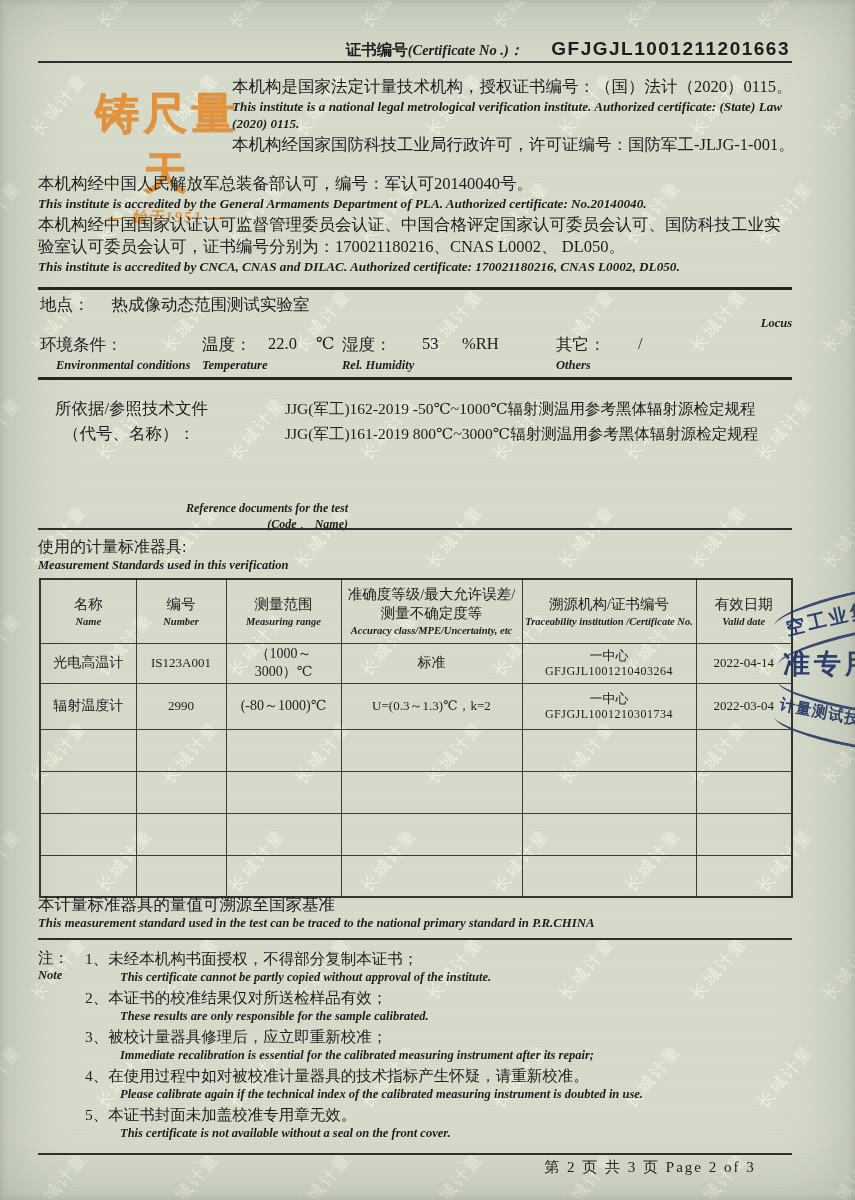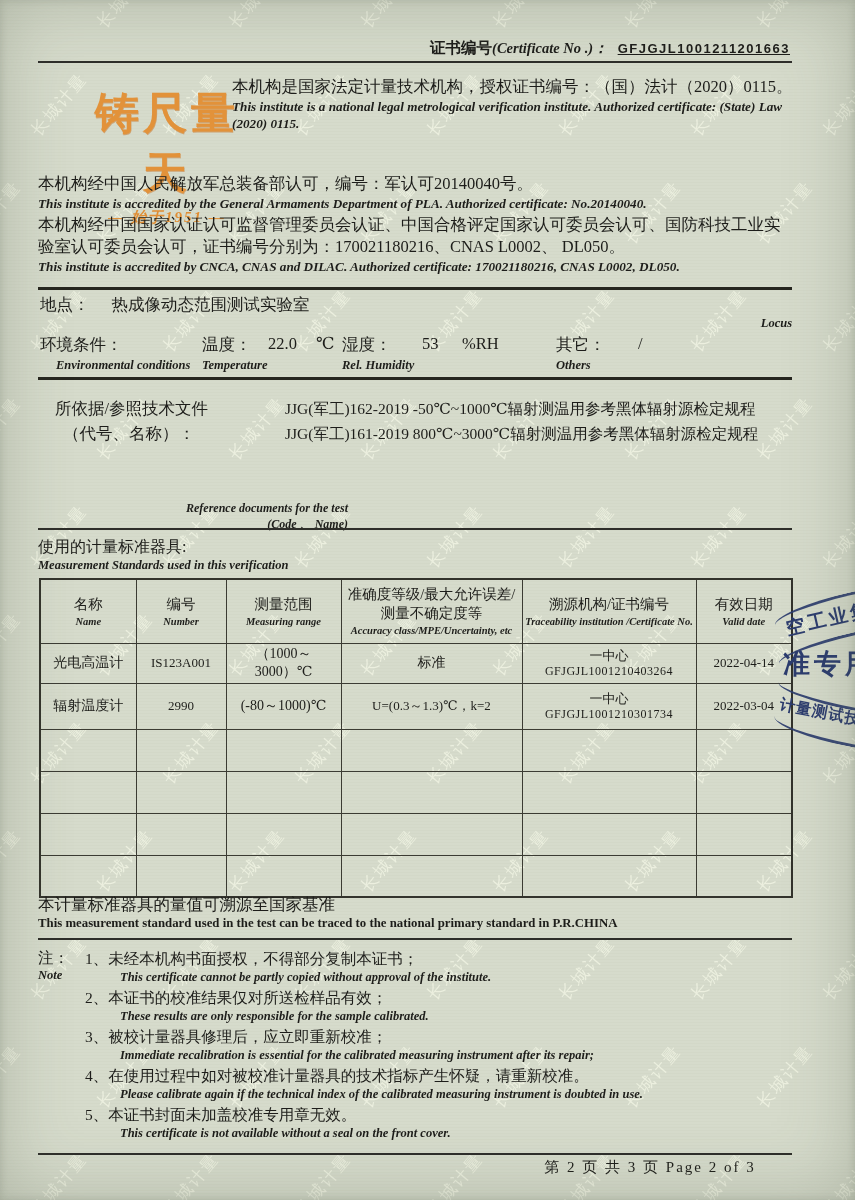--- a/index.html
+++ b/index.html
@@ -21,21 +21,21 @@
     font-family:"Liberation Sans","DejaVu Sans",sans-serif;
     font-size:17px; letter-spacing:2px; color:rgba(248,250,234,0.65); white-space:nowrap;
   }
   .hr{position:absolute; left:38px; width:754px; height:2px; background:#2e2e2a;}
   .hr.thick{height:2.5px; background:#26261f;}
 
   
   .cert-row{position:absolute; top:38px; left:38px; width:752px; text-align:right; white-space:nowrap;}
   .cert-label-cn{font-size:15.5px; font-weight:bold;}
   .cert-label-en{font-size:14.5px; font-style:italic; font-weight:bold;}
-  .cert-num{font-family:"Liberation Sans","DejaVu Sans",sans-serif; font-weight:bold; font-size:13px; letter-spacing:1.5px; margin-left:10px;text-decoration:underline;}
+  .cert-num{font-family:"Liberation Sans","DejaVu Sans",sans-serif; font-weight:bold; font-size:19px; letter-spacing:1.5px; margin-left:28px;}
 
   
   .logo{position:absolute; top:84px; left:72px; width:190px; text-align:center; color:#e2923a;}
   .logo-title{font-size:44px; font-weight:bold; letter-spacing:4px; line-height:60px;
     font-family:"Liberation Serif","DejaVu Serif",serif; text-shadow:0.5px 0.5px 0 rgba(200,110,30,0.5);}
   .logo-sub{font-size:15px; font-style:italic; font-weight:bold; letter-spacing:2px; margin-top:4px; color:#e08d33;}
 
   .cn-p{font-size:16.5px; line-height:22px; margin:0;}
   .en-p{font-size:13.2px; font-style:italic; font-weight:bold; line-height:17px; margin:0 0 2px 0;}
   .acc-right{position:absolute; top:76px; left:232px; width:576px;}
@@ -68,21 +68,21 @@
   th .h-en{font-size:10.5px; line-height:13px; font-style:italic; font-weight:bold; display:block; margin-top:1px;}
   .h-head{height:64px;} .h-r1{height:40px;} .h-r2{height:46px;} .h-e{height:42px;}
   td.c-cn{font-size:14px;}
   td.c-lat{font-size:13px;}
   .trace-org{display:block; font-size:13px; line-height:16px;}
   .trace-no{display:block; font-size:12px; line-height:15px; letter-spacing:0.5px;}
 
   
   .trace-state{position:absolute; top:894px; left:38px; width:752px;}
   .trace-cn{font-size:16.5px; line-height:21px;}
-  .trace-en{font-size:12.8px; font-weight:bold; line-height:17px;}
+  .trace-en{font-size:12.8px; font-style:italic; font-weight:bold; line-height:17px;}
   .notes{position:absolute; top:948px; left:38px; width:754px;}
   .note-label-cn{position:absolute; left:0; top:0; font-size:15.5px;}
   .note-label-en{position:absolute; left:0; top:20px; font-size:12.5px; font-style:italic; font-weight:bold;}
   .note-items{margin-left:47px;}
   .note-cn{font-size:15.5px; line-height:19px; margin-top:1px;}
   .note-en{font-size:12.5px; font-style:italic; font-weight:bold; line-height:15px; padding-left:35px; margin:2px 0 3px 0;}
 
   
   .footer{position:absolute; top:1158px; left:500px; width:300px; text-align:center;
     font-size:15px; letter-spacing:2px; white-space:nowrap;}
@@ -197,20 +197,21 @@
   <div class="hr" style="top:61px"></div>
 
   <div class="logo">
     <div class="logo-title">铸尺量天</div>
     <div class="logo-sub">— 始于1951 —</div>
   </div>
 
   <div class="acc-right">
     <p class="cn-p">本机构是国家法定计量技术机构，授权证书编号：（国）法计（2020）0115。</p>
     <p class="en-p">This institute is a national legal metrological verification institute.  Authorized certificate: (State) Law (2020) 0115.</p>
+    <p class="cn-p">本机构经国家国防科技工业局行政许可，许可证编号：国防军工-JLJG-1-001。</p>
   </div>
 
   <div class="acc-full">
     <p class="cn-p">本机构经中国人民解放军总装备部认可，编号：军认可20140040号。</p>
     <p class="en-p">This institute is accredited by the General Armaments Department of PLA. Authorized certificate: No.20140040.</p>
     <p class="cn-p">本机构经中国国家认证认可监督管理委员会认证、中国合格评定国家认可委员会认可、国防科技工业实验室认可委员会认可，证书编号分别为：170021180216、CNAS L0002、 DL050。</p>
     <p class="en-p">This institute is accredited by CNCA, CNAS and DILAC. Authorized certificate: 170021180216, CNAS L0002, DL050.</p>
   </div>
 
   <div class="hr thick" style="top:287px"></div>

